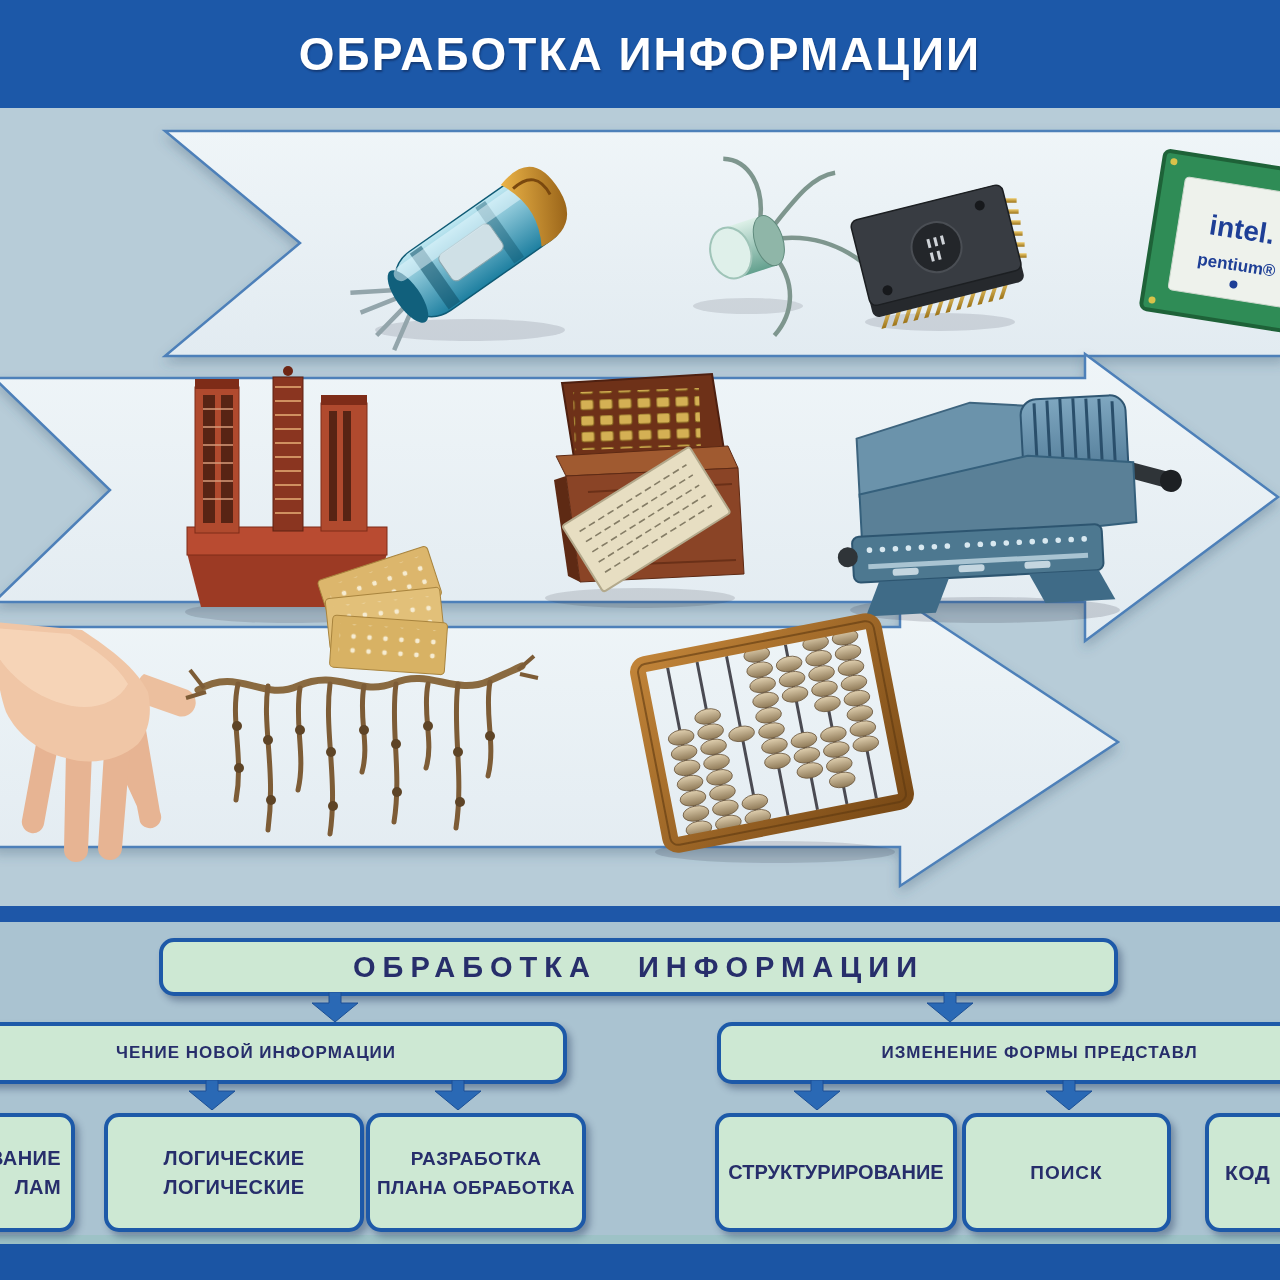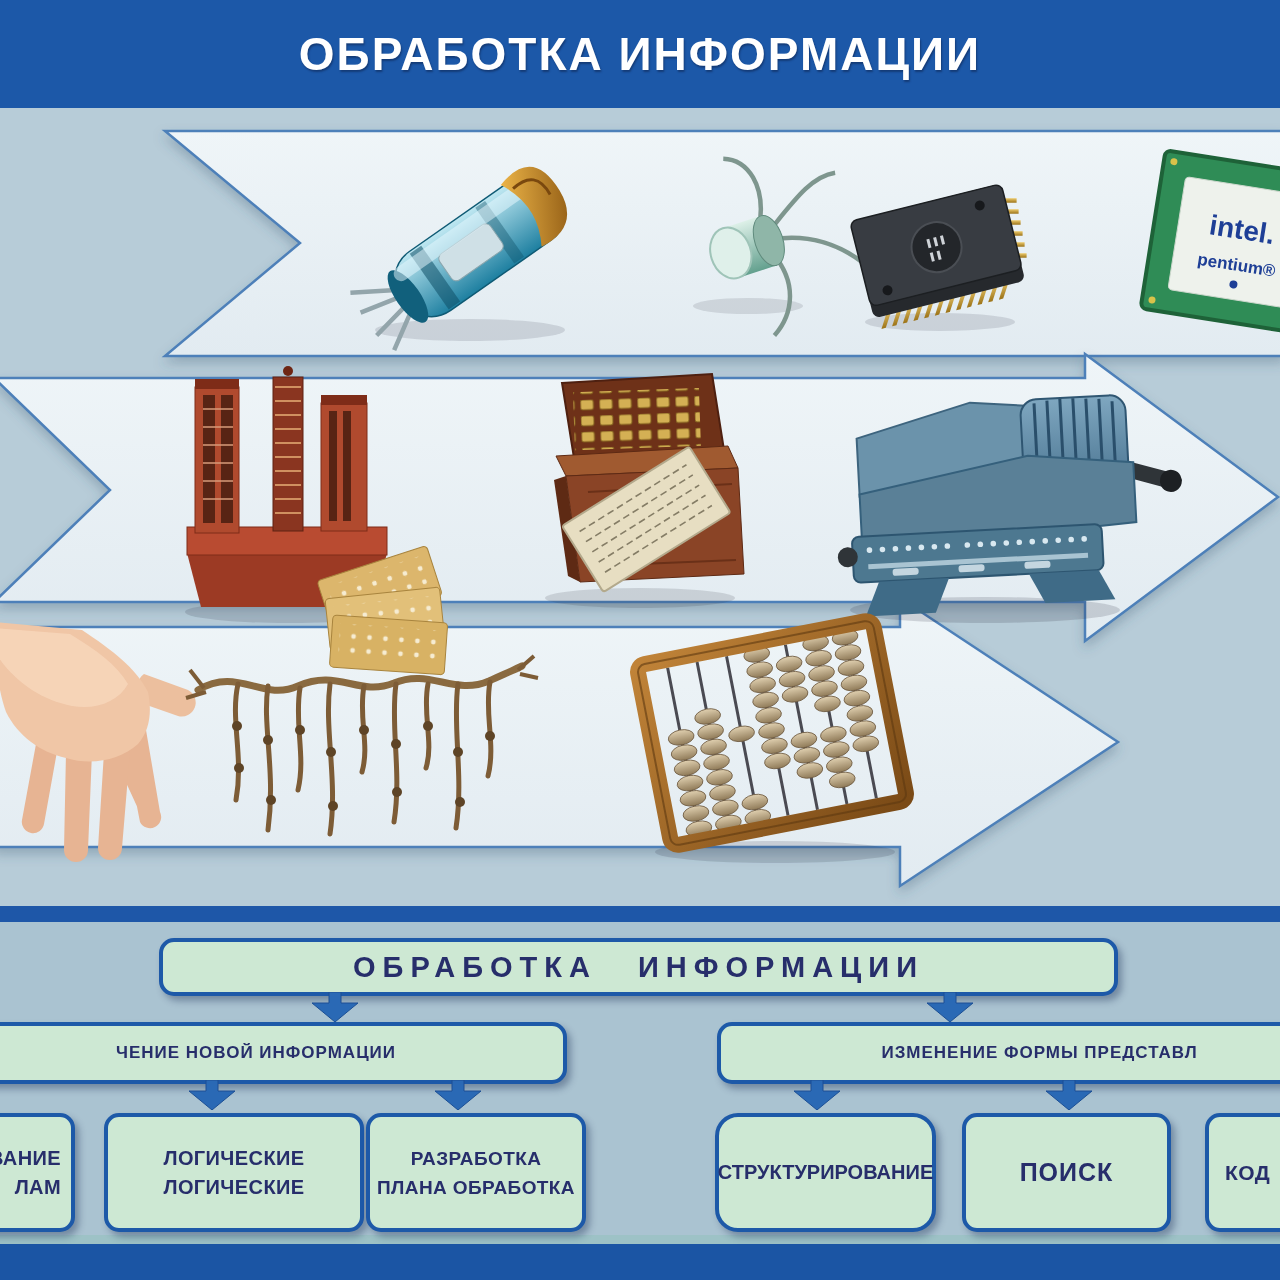--- a/index.html
+++ b/index.html
@@ -26,22 +26,22 @@
   #box-root{left:159px;top:938px;width:959px;height:58px;}
   #box-root span{font-size:29px;letter-spacing:7px;word-spacing:26px;}
   #box-bl{left:-55px;top:1022px;width:622px;height:62px;}
   #box-br{left:717px;top:1022px;width:645px;height:62px;}
   #box-bl span,#box-br span{font-size:17px;letter-spacing:1px;white-space:nowrap;}
   .leaf{left:0;top:1113px;width:220px;height:119px;font-size:20px;line-height:29px;
         letter-spacing:.4px;}
   #b1{left:-150px;width:225px;align-items:flex-end;padding-right:10px;}
   #b2{left:104px;width:260px;}
   #b3{left:366px;width:220px;font-size:19px;}
-  #b4{left:715px;width:221px;font-size:20px;letter-spacing:0;border-radius:23px;}
-  #b5{left:962px;width:209px;font-size:25px;letter-spacing:1px;}
+  #b4{left:715px;width:242px;font-size:20px;letter-spacing:0;}
+  #b5{left:962px;width:209px;font-size:19px;letter-spacing:1px;}
   #b6{left:1205px;width:225px;align-items:flex-start;padding-left:16px;font-size:21px;}
   .down-arrow{position:absolute;width:46px;height:30px;z-index:5;}
   .leaf span{display:block;}
 </style>
 </head>
 <body>
 
 <div id="poster">
 
   <div id="upper-bg" class="abs"></div>

